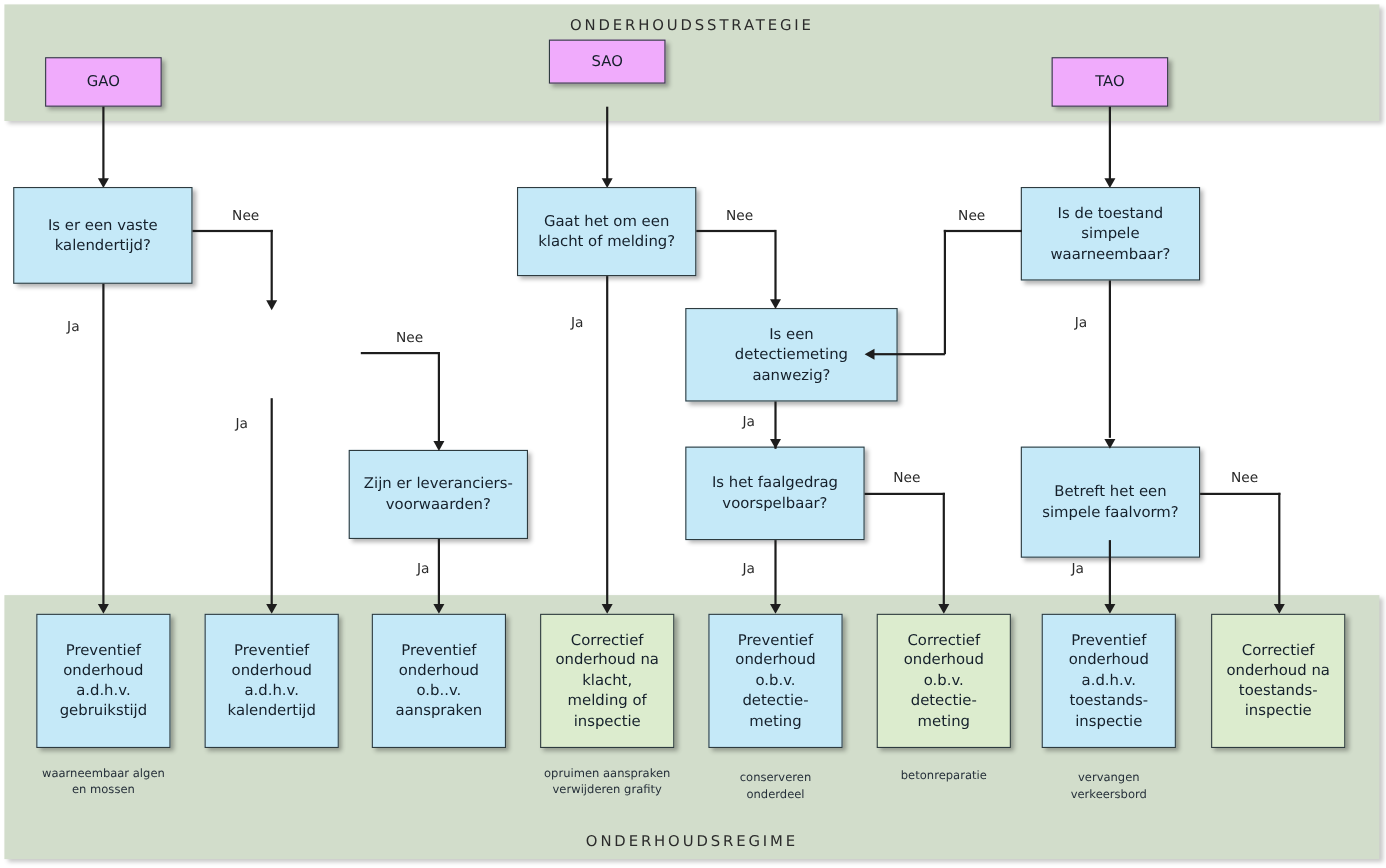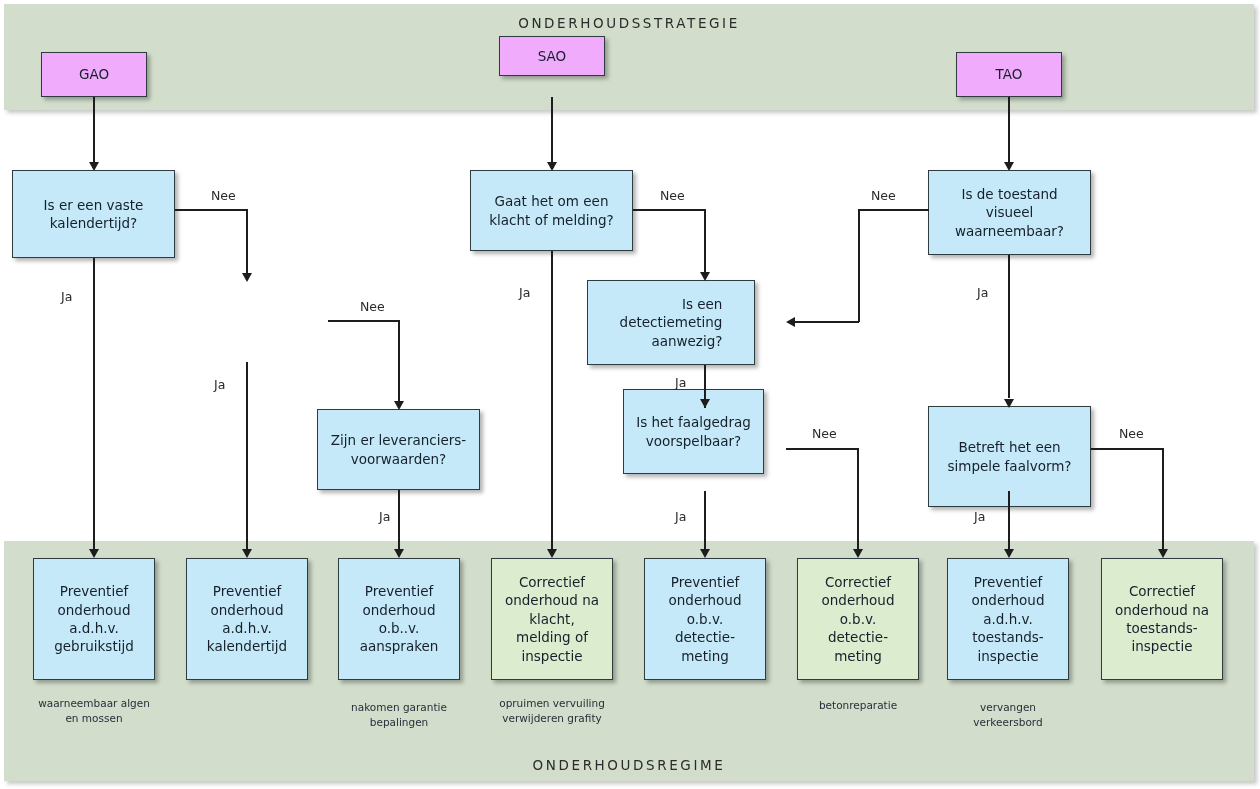--- a/index.html
+++ b/index.html
@@ -114,29 +114,29 @@
   <div class="node n-blue" style="left:12px;top:170px;width:163px;height:88px;">Is er een vaste
 kalendertijd?</div>
 
 
   <div class="node n-blue" style="left:317px;top:409px;width:163px;height:81px;">Zijn er leveranciers-
 voorwaarden?</div>
 
   <div class="node n-blue" style="left:470px;top:170px;width:163px;height:81px;">Gaat het om een
 klacht of melding?</div>
 
-  <div class="node n-blue" style="left:587px;top:280px;width:168px;height:85px;text-align:right;">Is een
+  <div class="node n-blue" style="left:623px;top:280px;width:193px;height:85px;">Is een
 detectiemeting
 aanwezig?</div>
 
-  <div class="node n-blue" style="left:623px;top:389px;width:141px;height:85px;">Is het faalgedrag
+  <div class="node n-blue" style="left:623px;top:406px;width:163px;height:85px;">Is het faalgedrag
 voorspelbaar?</div>
 
   <div class="node n-blue" style="left:928px;top:170px;width:163px;height:85px;">Is de toestand
-visueel
+simpele
 waarneembaar?</div>
 
   <div class="node n-blue" style="left:928px;top:406px;width:163px;height:101px;">Betreft het een
 simpele faalvorm?</div>
 
   <div class="ln lnh" style="left:175px;top:209px;width:73px;"></div>
   <div class="ln lnv" style="left:246px;top:209px;height:66px;"></div>
   <div class="arw arw-d" style="left:241.5px;top:273px;"></div>
   <div class="elab" style="left:211px;top:188px;">Nee</div>
 
@@ -207,36 +207,36 @@
 
   <div class="node n-blue" style="left:186px;top:558px;width:122px;height:122px;">Preventief
 onderhoud
 a.d.h.v.
 kalendertijd</div>
 
   <div class="node n-blue" style="left:338px;top:558px;width:122px;height:122px;">Preventief
 onderhoud
 o.b..v.
 aanspraken</div>
-  <div class="caption" style="left:325px;top:700px;width:148px;">nakomen garantie
-bepalingen</div>
 
   <div class="node n-green" style="left:491px;top:558px;width:122px;height:122px;">Correctief
 onderhoud na
 klacht,
 melding of
 inspectie</div>
-  <div class="caption" style="left:478px;top:696px;width:148px;">opruimen vervuiling
+  <div class="caption" style="left:478px;top:696px;width:148px;">opruimen aanspraken
 verwijderen grafity</div>
 
   <div class="node n-blue" style="left:644px;top:558px;width:122px;height:122px;">Preventief
 onderhoud
 o.b.v.
 detectie-
 meting</div>
+  <div class="caption" style="left:631px;top:700px;width:148px;">conserveren
+onderdeel</div>
 
   <div class="node n-green" style="left:797px;top:558px;width:122px;height:122px;">Correctief
 onderhoud
 o.b.v.
 detectie-
 meting</div>
   <div class="caption" style="left:784px;top:698px;width:148px;">betonreparatie</div>
 
   <div class="node n-blue" style="left:947px;top:558px;width:122px;height:122px;">Preventief
 onderhoud

